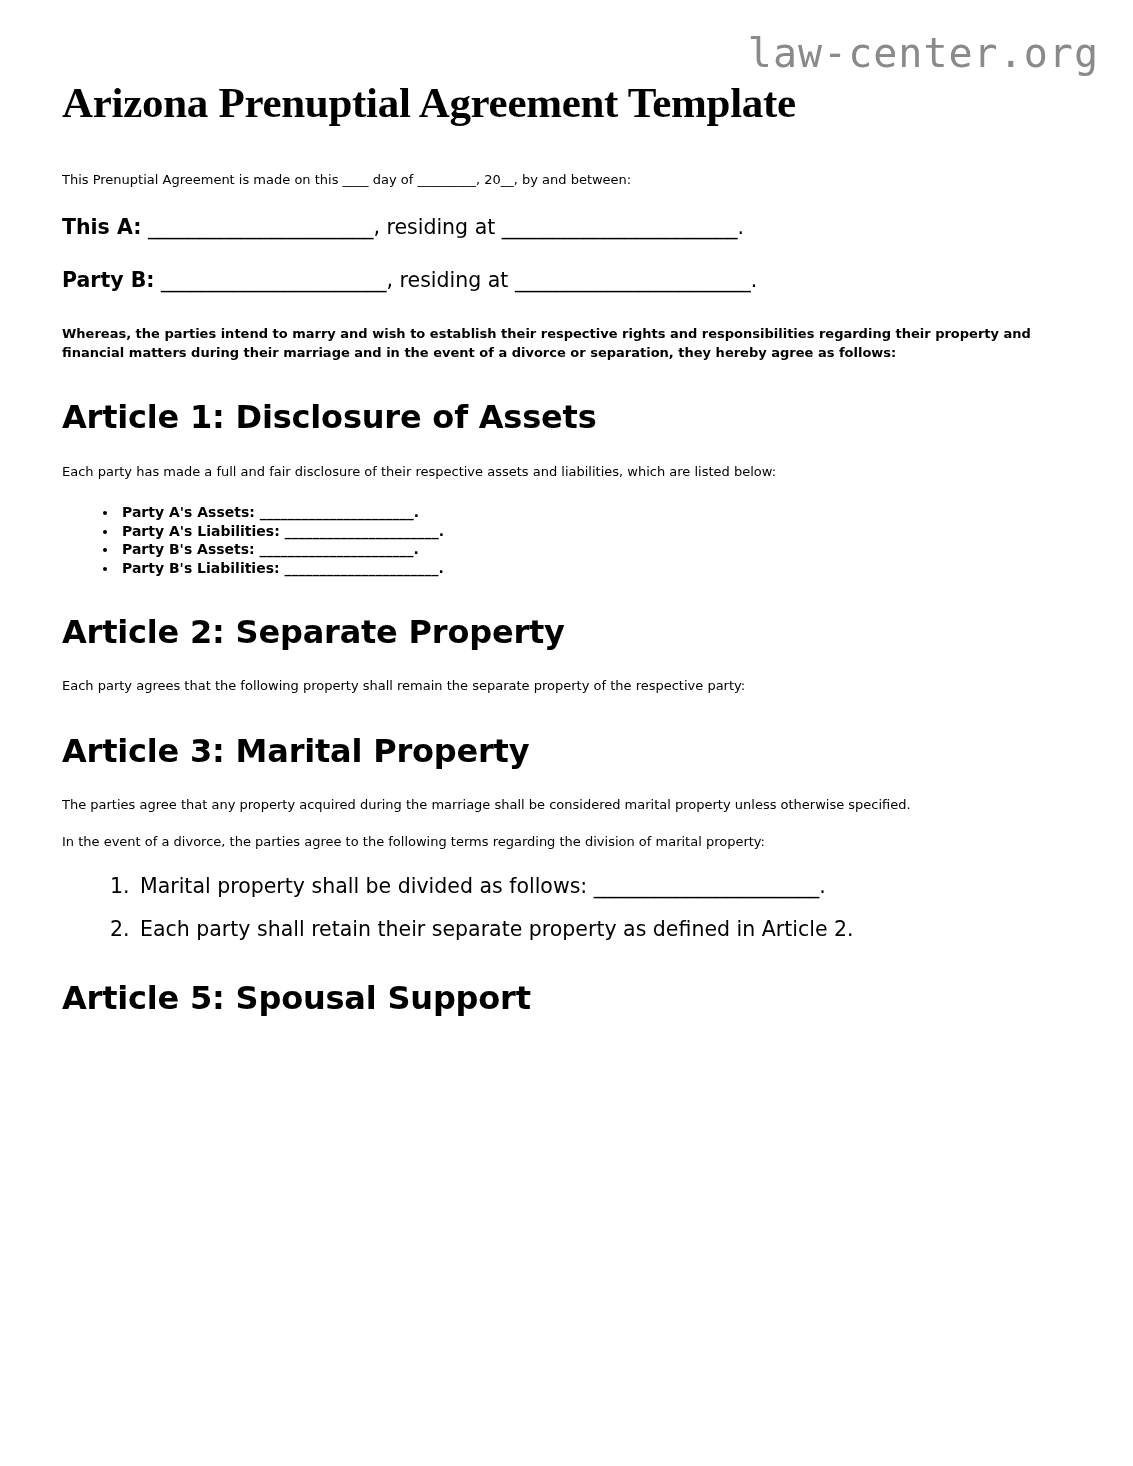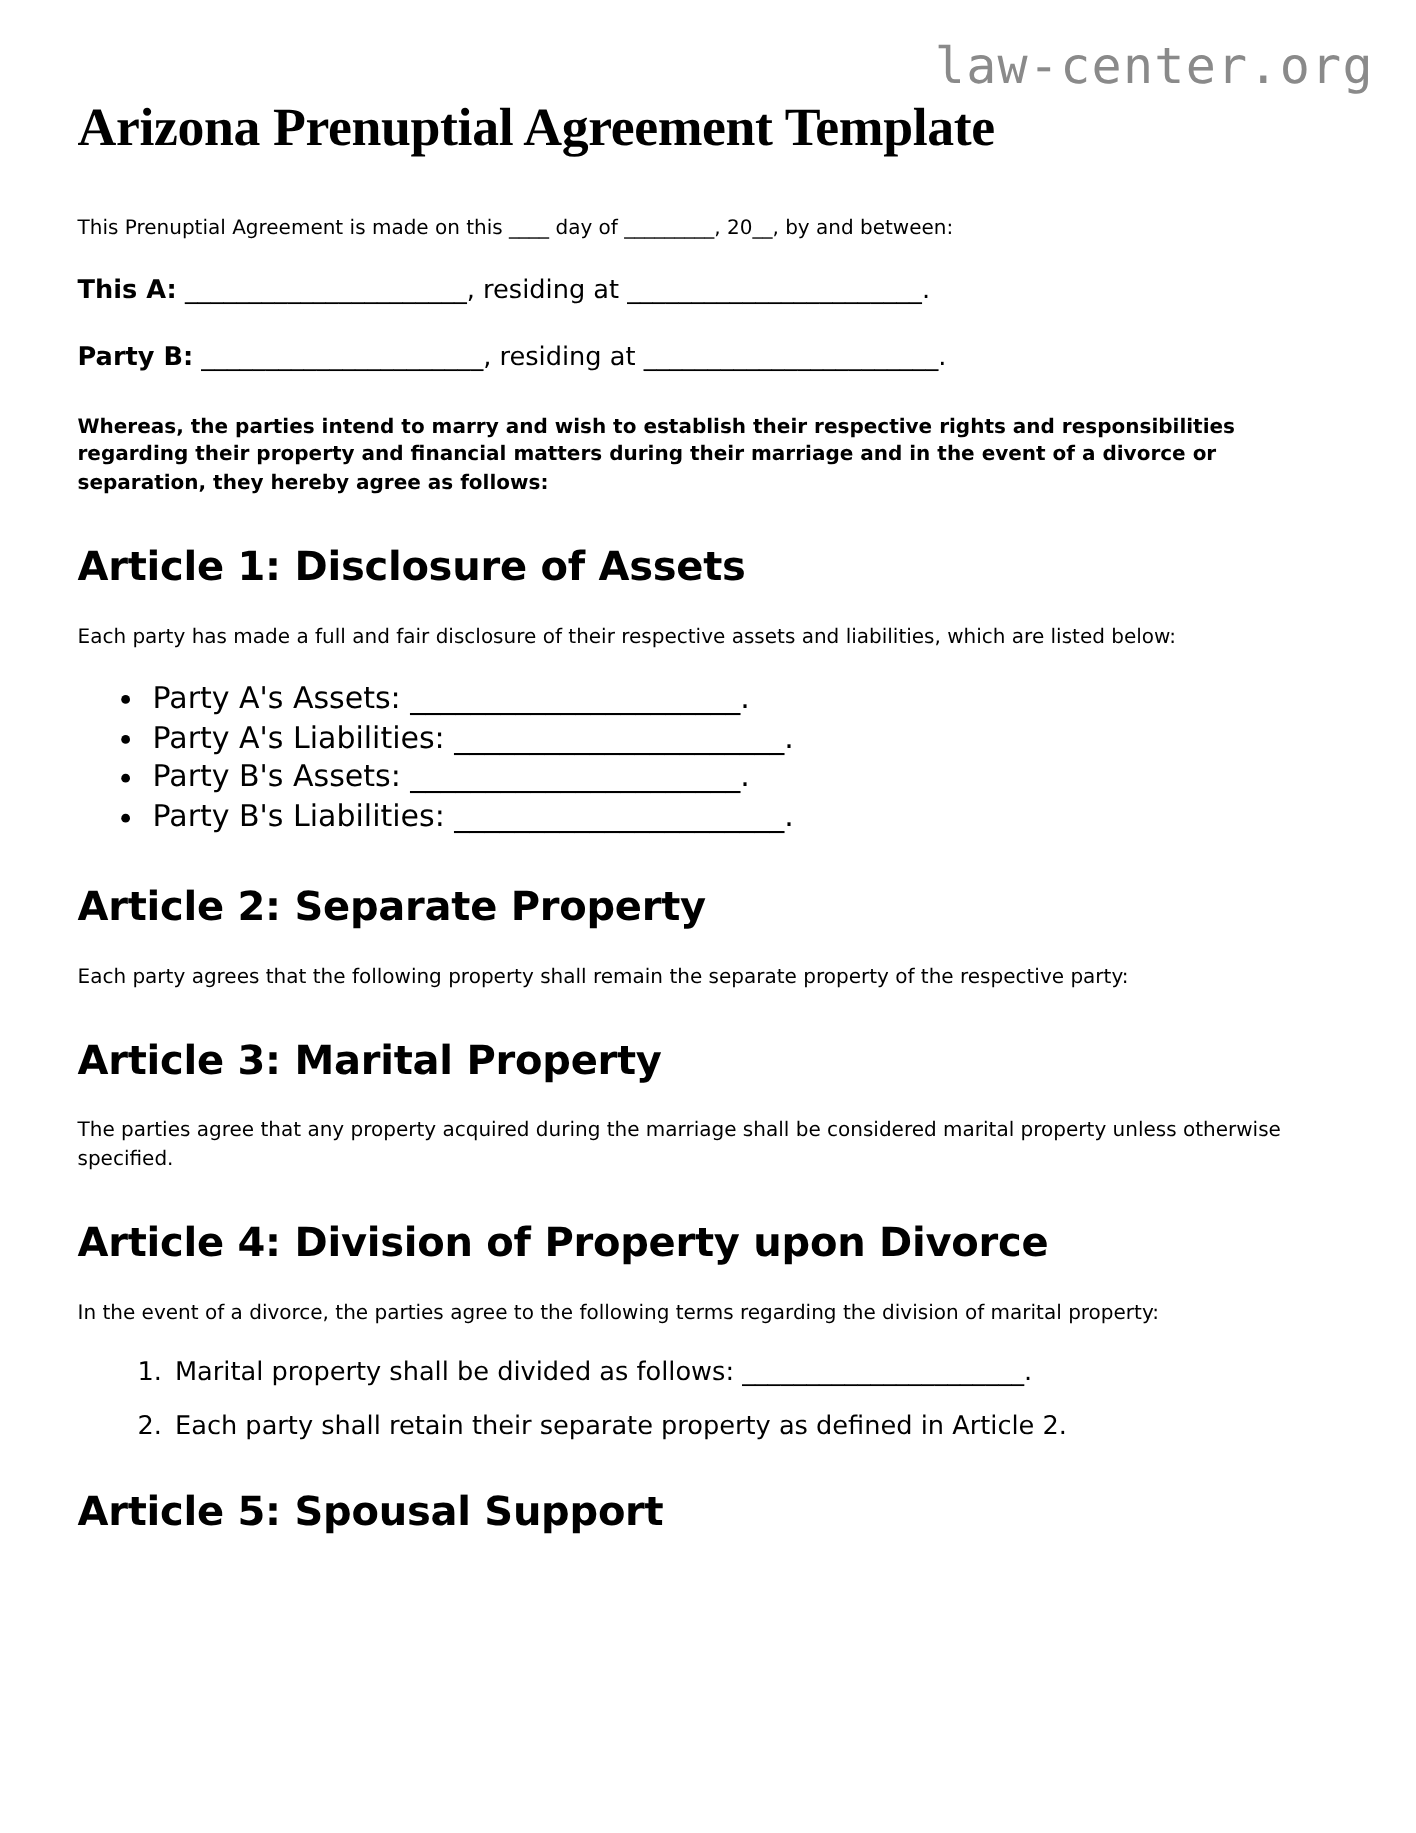--- a/index.html
+++ b/index.html
@@ -46,21 +46,21 @@
   }
   h2.article-heading {
     font-family: "DejaVu Sans", sans-serif;
     font-weight: bold;
     font-size: 32px;
     line-height: 1.2;
     margin: 36px 0 26px 0;
     letter-spacing: -0.2px;
   }
   p.body-text {
-    font-size: 16px;
+    font-size: 13px;
     line-height: 1.42;
     margin: 18px 0 0 0;
     font-weight: normal;
   }
   p.intro {
     margin-top: 42px;
   }
   p.party-line {
     font-size: 20.5px;
     line-height: 1.42;
@@ -79,23 +79,23 @@
     padding-left: 56px;
   }
   ul.doc-list {
     list-style: disc;
   }
   ol.doc-list {
     list-style: decimal;
     padding-left: 58px;
   }
   ul.doc-list li {
-    font-size: 24px;
+    font-size: 14px;
     line-height: 1.32;
-    font-weight: normal;
+    font-weight: bold;
     margin: 0;
     padding-left: 4px;
   }
   ol.doc-list li {
     font-size: 20.5px;
     line-height: 1.32;
     font-weight: normal;
     margin: 16px;
     padding-left: 4px;
   }
@@ -134,21 +134,20 @@
       <li>Party B's Assets: ______________________.</li>
       <li>Party B's Liabilities: ______________________.</li>
     </ul>
 
     <h2 class="article-heading">Article 2: Separate Property</h2>
     <p class="body-text">Each party agrees that the following property shall remain the separate property of the respective party:</p>
 
     <h2 class="article-heading">Article 3: Marital Property</h2>
     <p class="body-text">The parties agree that any property acquired during the marriage shall be considered marital property unless otherwise specified.</p>
 
-    <h2 class="article-heading">Article 4: Division of Property upon Divorce</h2>
     <p class="body-text">In the event of a divorce, the parties agree to the following terms regarding the division of marital property:</p>
     <ol class="doc-list">
       <li>Marital property shall be divided as follows: ______________________.</li>
       <li>Each party shall retain their separate property as defined in Article 2.</li>
     </ol>
 
     <h2 class="article-heading">Article 5: Spousal Support</h2>
 
   </div>
 </div>

